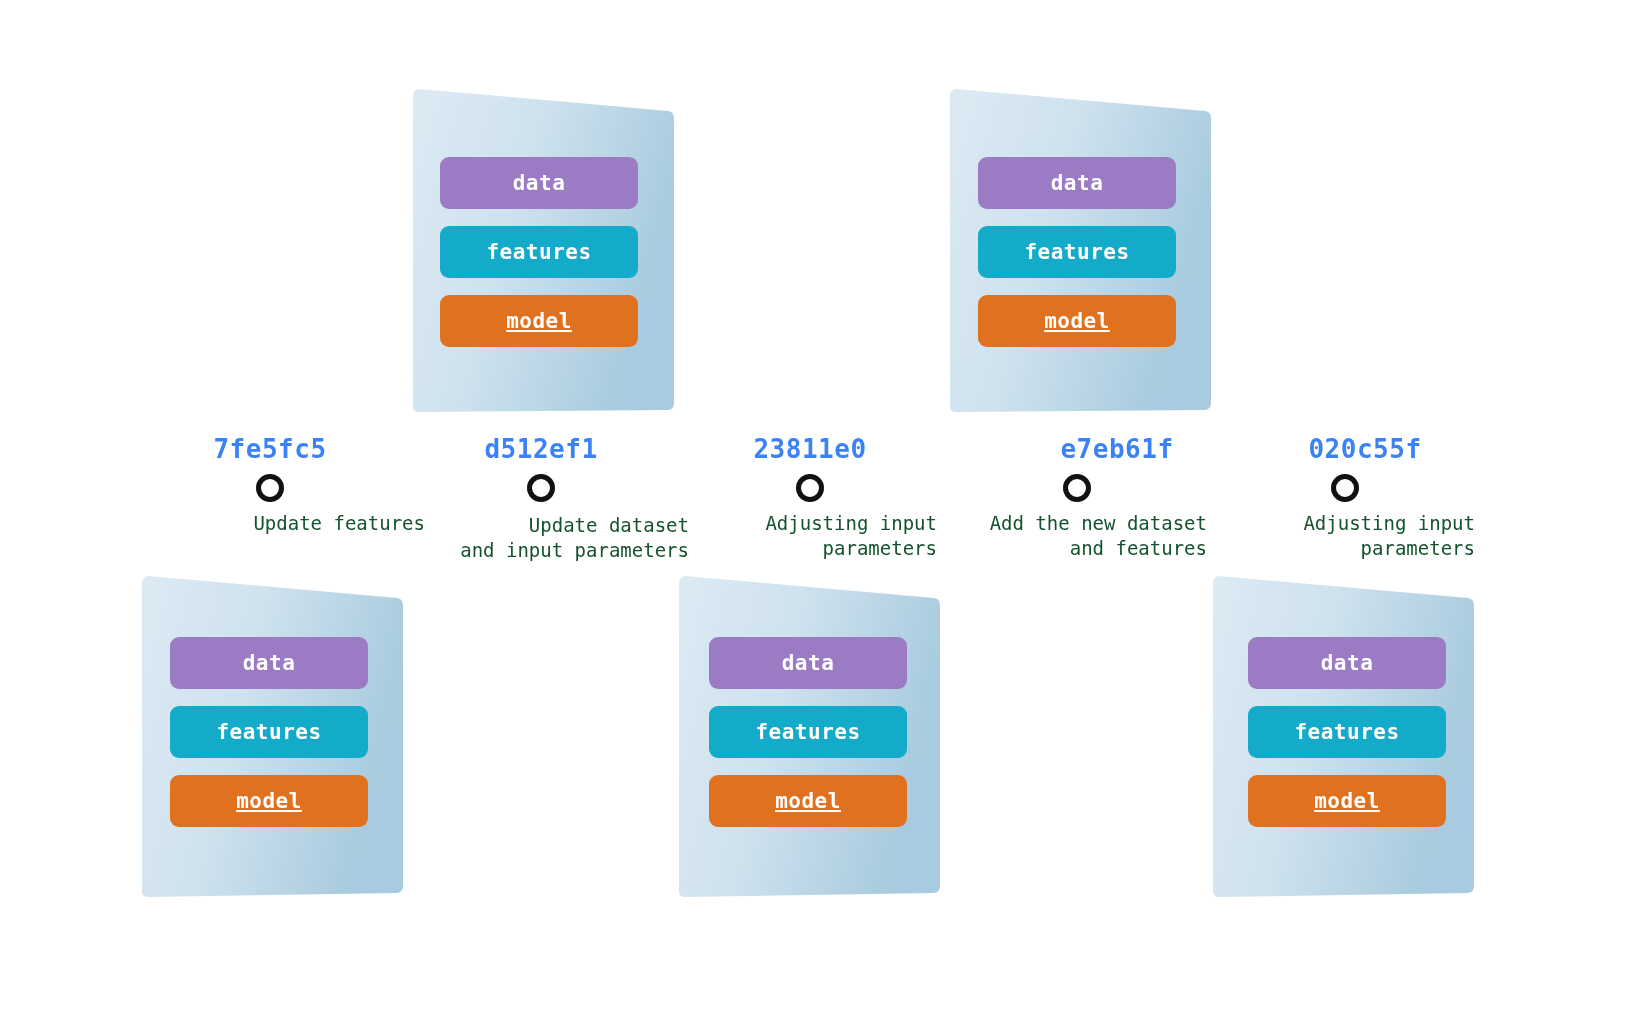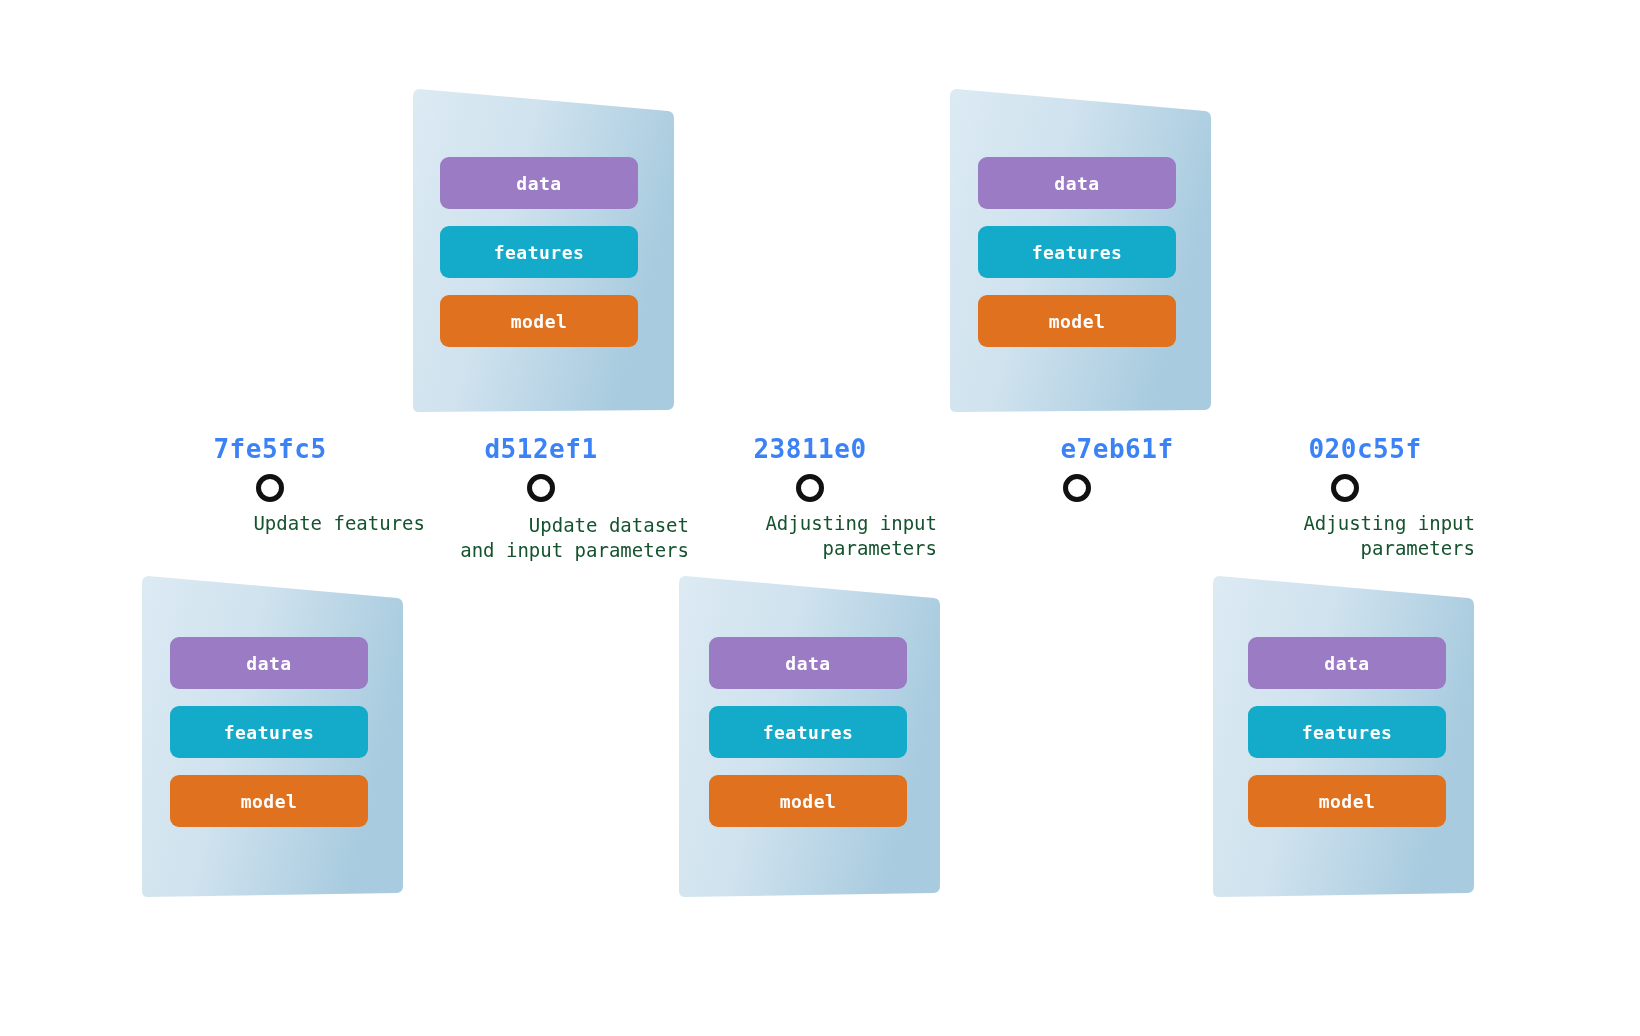--- a/index.html
+++ b/index.html
@@ -50,26 +50,26 @@
     align-items: center;
   }
   .pill {
     width: 198px;
     height: 52px;
     border-radius: 9px;
     display: flex;
     align-items: center;
     justify-content: center;
     color: #ffffff;
-    font-size: 18px;
+    font-size: 21px;
     font-weight: 700;
     letter-spacing: 0.5px;
     margin-bottom: 17px;
   }
-  .pill:last-child { margin-bottom: 0; }
+  .pill:last-child { margin-bottom: 0; text-decoration: underline; }
 
   
   .hash-label {
     position: absolute;
     transform: translateX(-50%);
     font-size: 26px;
     font-weight: 700;
     color: #3b82f6;
     white-space: nowrap;
     letter-spacing: 0.5px;
@@ -179,16 +179,18 @@
   <div class="hash-label" style="left:541px; top:434px;text-align:right;">d512ef1</div>
   <div class="hash-label" style="left:810px; top:434px;">23811e0</div>
   <div class="hash-label" style="left:1117px; top:434px;">e7eb61f</div>
   <div class="hash-label" style="left:1345px; top:434px;margin-left:20px;">020c55f</div>
 
   <div class="desc-label" style="left:265px; top:511px; width:320px;">Update features</div>
   <div class="desc-label" style="left:544px; top:513px; width:290px;">Update dataset
 and input parameters</div>
   <div class="desc-label" style="left:812px; top:511px; width:250px;">Adjusting input
 parameters</div>
+  <div class="desc-label" style="left:1072px; top:511px; width:270px;">Add the new dataset
+and features</div>
   <div class="desc-label" style="left:1350px; top:511px; width:250px;">Adjusting input
 parameters</div>
 
 </div>
 
 </body></html>

